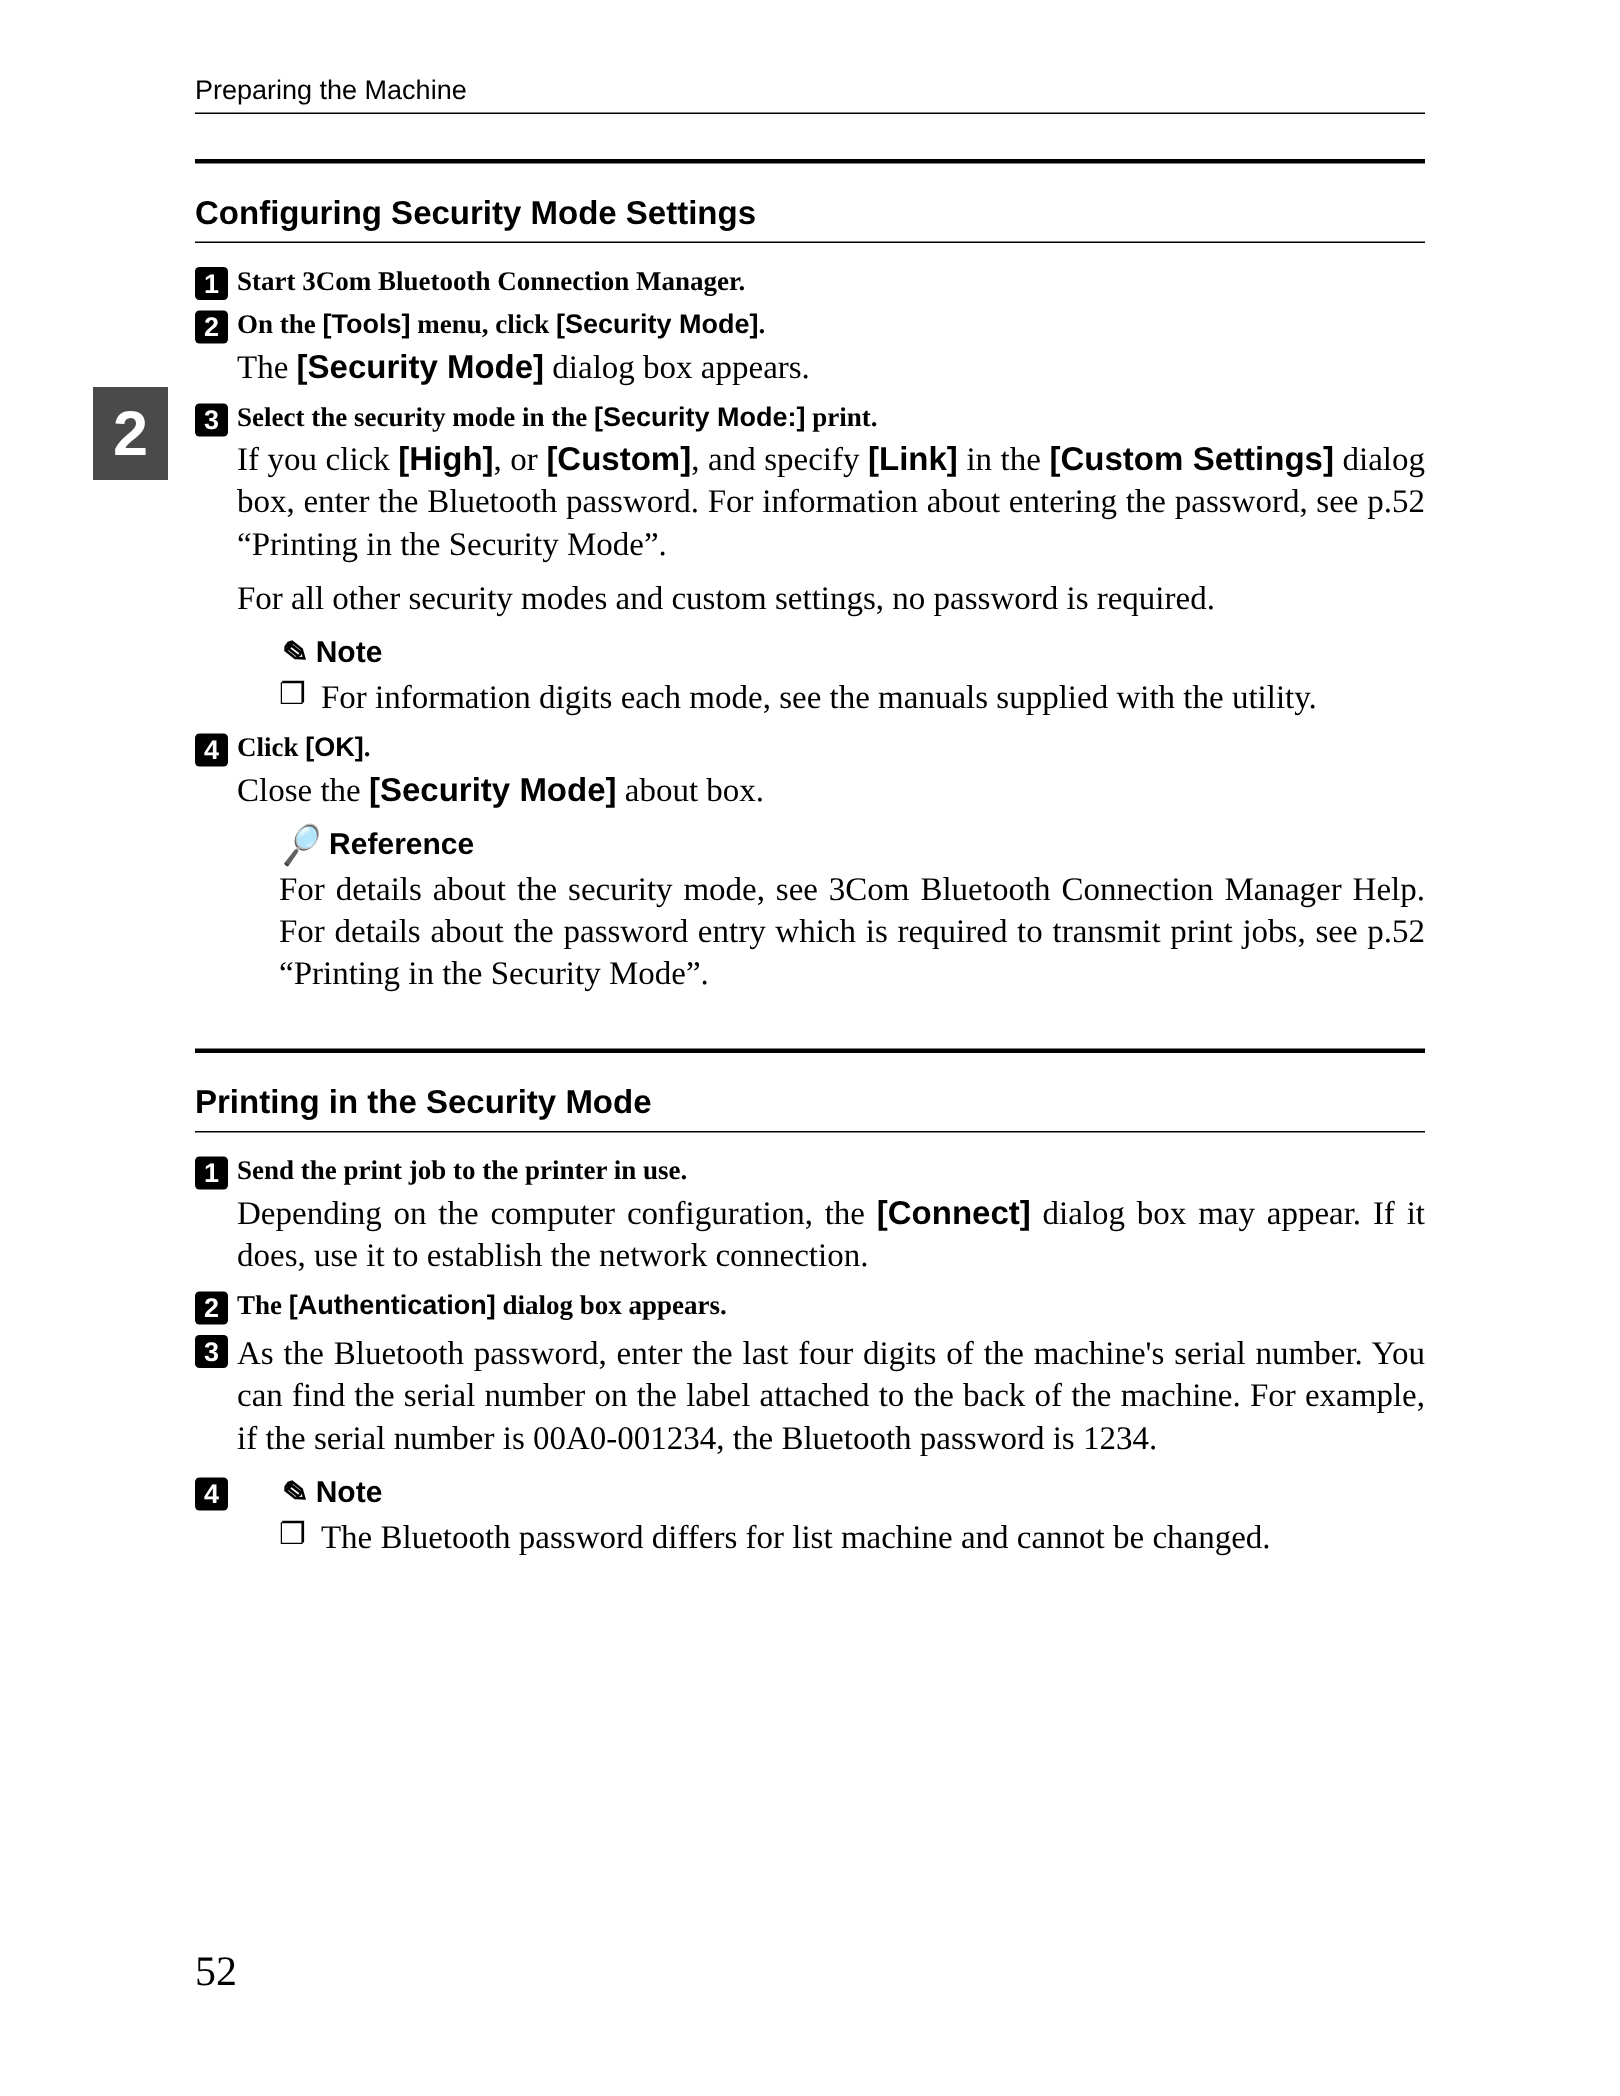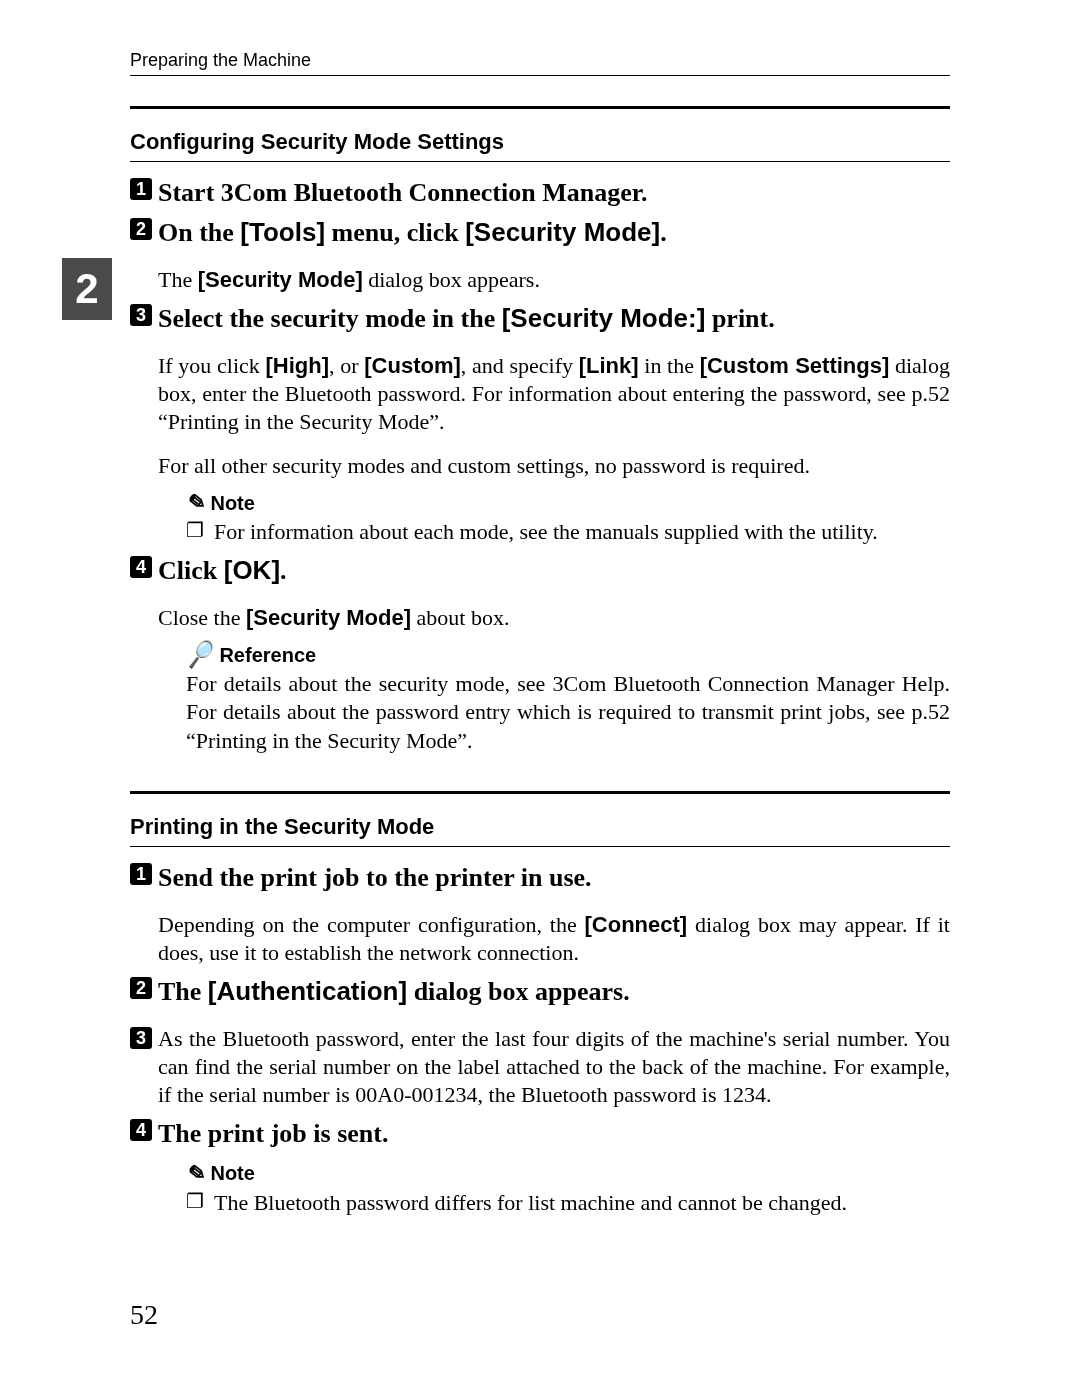--- a/index.html
+++ b/index.html
@@ -45,21 +45,21 @@
   .steps {
     padding-left: 28px; 
   }
   .step {
     position: relative;
     margin-bottom: 6px;
   }
   .step-line {
     font-family: "Palatino Linotype", "Book Antiqua", Palatino, Georgia, serif;
     font-weight: bold;
-    font-size: 26px;
+    font-size: 18px;
     line-height: 1.3;
   }
   .num-badge {
     position: absolute;
     left: -28px;
     top: 2px;
     width: 22px;
     height: 22px;
     background: #000;
     color: #fff;
@@ -67,21 +67,21 @@
     font-weight: bold;
     font-size: 18px;
     text-align: center;
     line-height: 22px;
     border-radius: 3px;
   }
   .body-p {
     font-family: "Palatino Linotype", "Book Antiqua", Palatino, Georgia, serif;
     font-size: 22px;
     line-height: 1.28;
-    margin: 16px 0 8px 0;
+    margin: 2px 0 8px 0;
     text-align: justify;
   }
   .indent {
     padding-left: 28px;
   }
   .note-label, .ref-label {
     font-family: Arial, Helvetica, sans-serif;
     font-weight: bold;
     font-size: 20px;
     margin: 10px 0 2px 0;
@@ -182,21 +182,21 @@
         </div>
         <div class="body-p">For all other security modes and custom settings, no password is required.</div>
 
         <div class="indent">
           <div class="note-label">
             <span class="note-icon">✎</span>
             <span>Note</span>
           </div>
           <div class="note-bullet-row">
             <span class="note-bullet-glyph">❐</span>
-            <span class="note-bullet-text">For information about each mode, see the manuals supplied with the utility.</span>
+            <span class="note-bullet-text">For information digits each mode, see the manuals supplied with the utility.</span>
           </div>
         </div>
       </div>
 
       <div class="step">
         <div class="num-badge">4</div>
         <div class="step-line">
           <span>Click </span><span class="ui">[OK]</span><span>.</span>
         </div>
         <div class="body-p">
@@ -237,23 +237,20 @@
         </div>
       </div>
 
       <div class="step">
         <div class="num-badge">3</div>
         <div class="body-p">As the Bluetooth password, enter the last four digits of the machine's serial number. You can find the serial number on the label attached to the back of the machine. For example, if the serial number is 00A0-001234, the Bluetooth password is 1234.</div>
       </div>
 
       <div class="step">
         <div class="num-badge">4</div>
-        <div class="step-line">
-          <span>The print job is sent.</span>
-        </div>
 
         <div class="indent">
           <div class="note-label">
             <span class="note-icon">✎</span>
             <span>Note</span>
           </div>
           <div class="note-bullet-row">
             <span class="note-bullet-glyph">❐</span>
             <span class="note-bullet-text">The Bluetooth password differs for list machine and cannot be changed.</span>
           </div>

